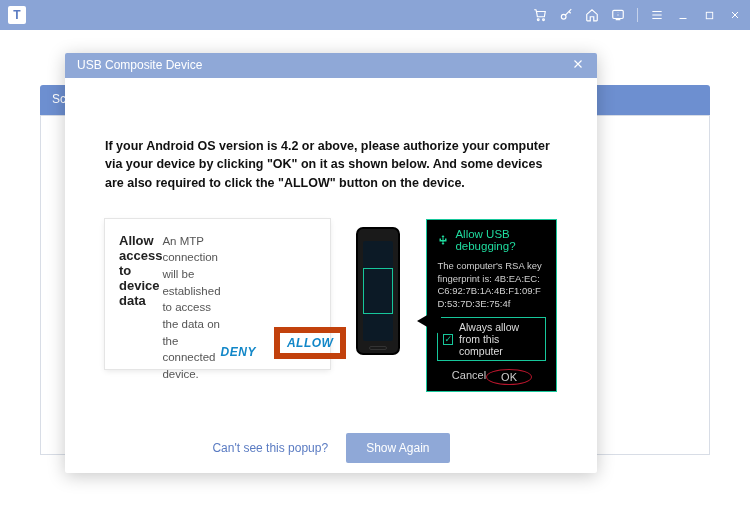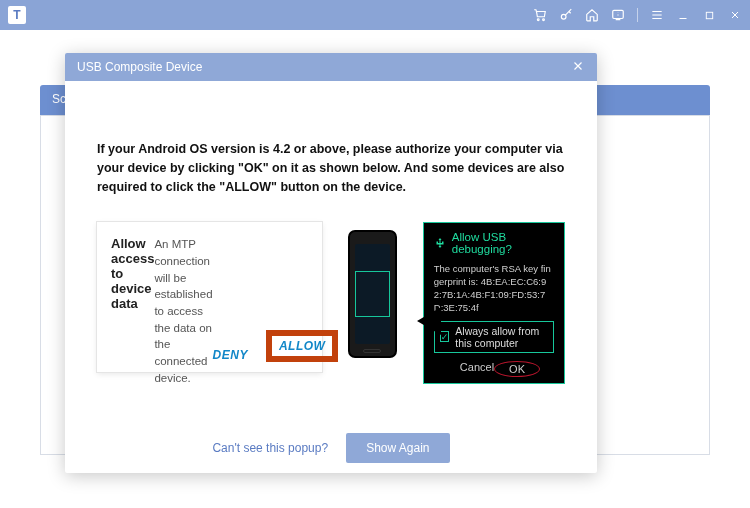--- a/index.html
+++ b/index.html
@@ -66,21 +66,21 @@
   }
   .dialog-header {
     height: 28px;
     background: #8fa8d7;
     display: flex; align-items: center;
     padding: 0 12px;
     color: #fff; font-size: 12px;
   }
   .dialog-header .spacer { flex:1; }
   .dlg-close { cursor:pointer; font-size:15px; }
-  .dialog-body { padding: 30px 32px 12px; flex:1; }
+  .dialog-body { padding: 30px 40px 12px; flex:1; }
   .instruction {
     font-size: 12.5px;
     font-weight: bold;
     color: #111;
     line-height: 1.5;
     margin-bottom: 26px;
   }
   .row { display:flex; gap: 26px; align-items: flex-start; }
   
   .allowbox {

